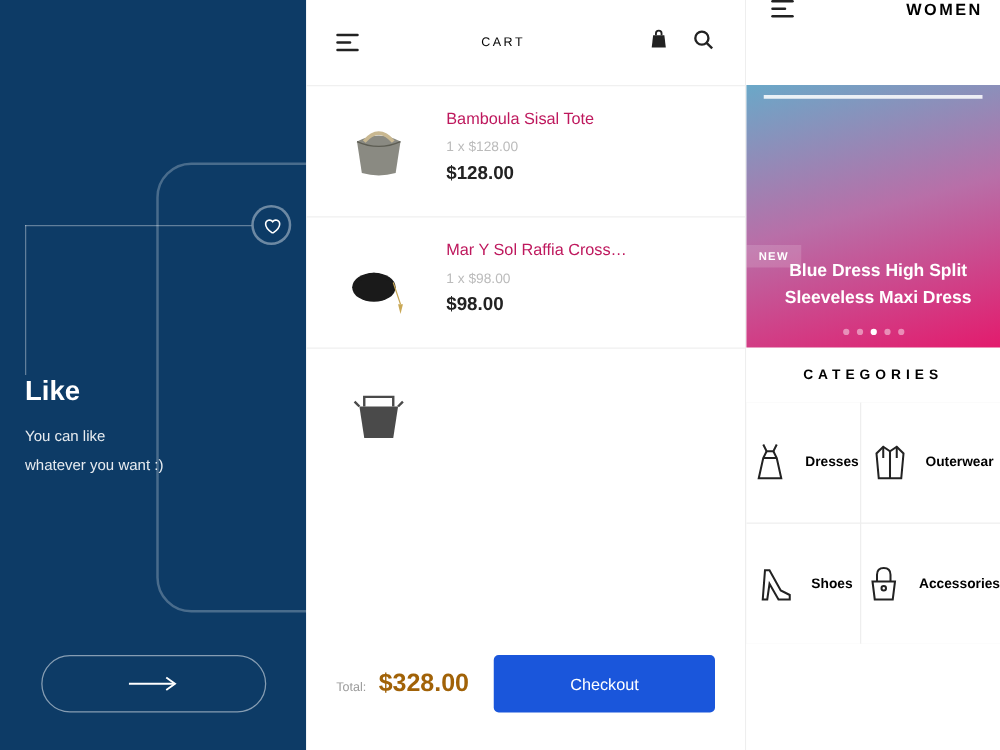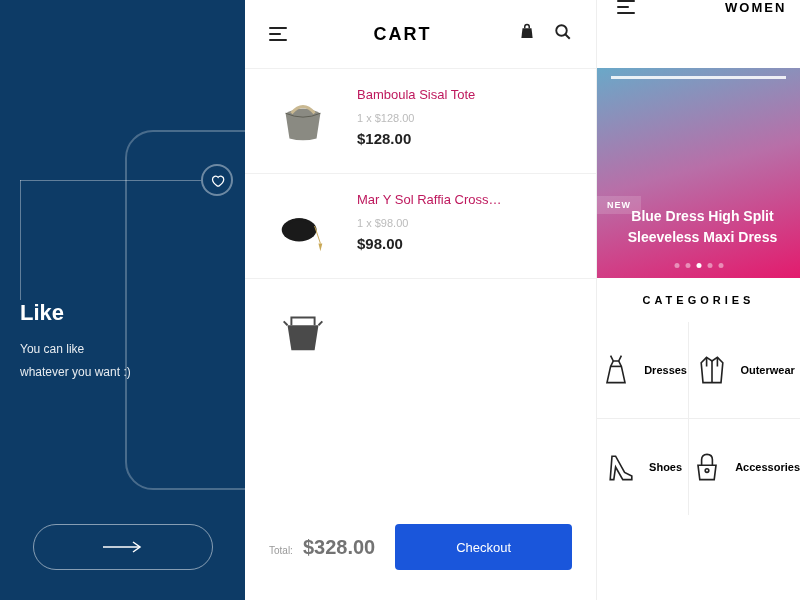--- a/index.html
+++ b/index.html
@@ -18,35 +18,35 @@
 .like-text{font-size:12px;line-height:1.9;color:rgba(255,255,255,.9)}
 .next-btn{position:absolute;bottom:30px;left:50%;transform:translateX(-50%);width:180px;height:46px;border:1px solid rgba(255,255,255,.5);border-radius:24px;display:flex;align-items:center;justify-content:center}
 .next-btn svg{width:40px;height:12px;stroke:#fff}
 
 
 .panel-mid{width:352px;height:600px;background:#fff;position:relative;border-right:1px solid #eee}
 .header{height:68px;display:flex;align-items:center;justify-content:space-between;padding:0 24px}
 .hamburger{display:flex;flex-direction:column;gap:4px;cursor:pointer}
 .hamburger span{width:18px;height:2px;background:#222;border-radius:1px}
 .hamburger span:nth-child(2){width:12px}
-.header-title{font-size:18px;font-weight:700;letter-spacing:2px}
+.header-title{font-size:10px;font-weight:400;letter-spacing:2px}
 .header-icons{display:flex;gap:18px;align-items:center}
 .icon-btn svg{width:18px;height:18px}
 .cart-items{padding:0}
 .cart-item{display:flex;padding:18px 24px;border-top:1px solid #f0f0f0;gap:20px}
 .item-img{width:68px;height:68px;display:flex;align-items:center;justify-content:center}
 .item-img svg{width:58px;height:58px}
 .item-info{flex:1}
 .item-name{font-size:13px;color:#be185d;margin-bottom:10px;white-space:nowrap;overflow:hidden;text-overflow:ellipsis;max-width:180px}
 .item-qty{font-size:11px;color:#bbb;margin-bottom:6px}
 .item-price{font-size:15px;font-weight:700;color:#222}
 .cart-footer{position:absolute;bottom:30px;left:0;right:0;padding:0 24px;display:flex;align-items:center;gap:20px}
 .total-block{display:flex;align-items:baseline;gap:10px}
 .total-label{font-size:10px;color:#999}
-.total-price{font-size:20px;font-weight:700;color:#737373}
+.total-price{font-size:20px;font-weight:700;color:#a16207}
 .checkout-btn{flex:1;height:46px;background:#1a56db;color:#fff;border:none;border-radius:4px;font-size:13px;font-weight:500;cursor:pointer}
 
 
 .panel-right{width:203px;height:600px;background:#fff;position:relative;overflow:hidden}
 .hero{position:relative;margin-top:68px;height:210px;background:linear-gradient(165deg,#6aa8c8 0%,#b86fa8 48%,#e31b6d 100%);overflow:hidden}
 .hero-line{position:absolute;top:8px;left:14px;right:14px;height:3px;background:rgba(255,255,255,.85)}
 .new-badge{position:absolute;left:0px;top:128px;background:rgba(255,255,255,.15);color:#fff;font-size:9px;font-weight:700;padding:4px 10px;letter-spacing:1px}
 .hero-title{position:absolute;bottom:30px;left:12px;right:4px;color:#fff;font-size:14px;font-weight:600;text-align:center;line-height:1.5}
 .hero-dots{position:absolute;bottom:10px;left:50%;transform:translateX(-50%);display:flex;gap:6px}
 .hero-dots span{width:5px;height:5px;border-radius:50%;background:rgba(255,255,255,.45)}

